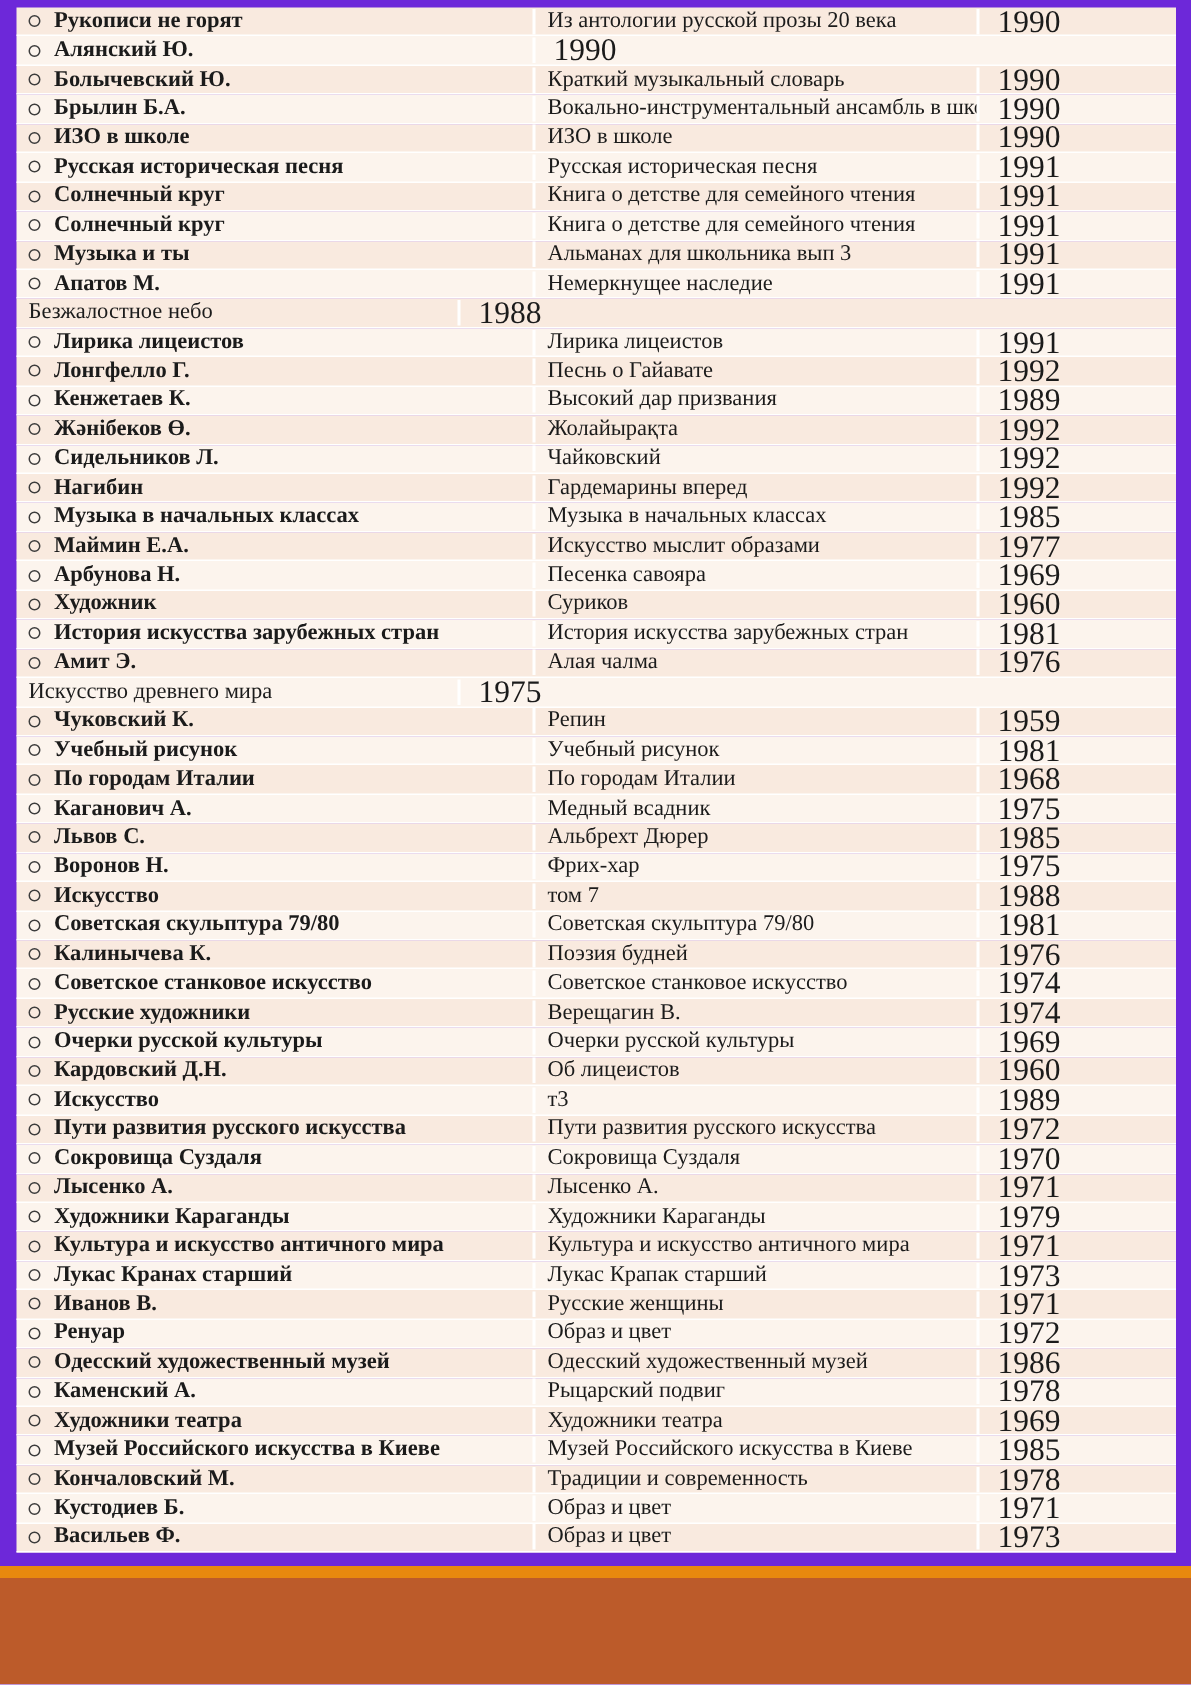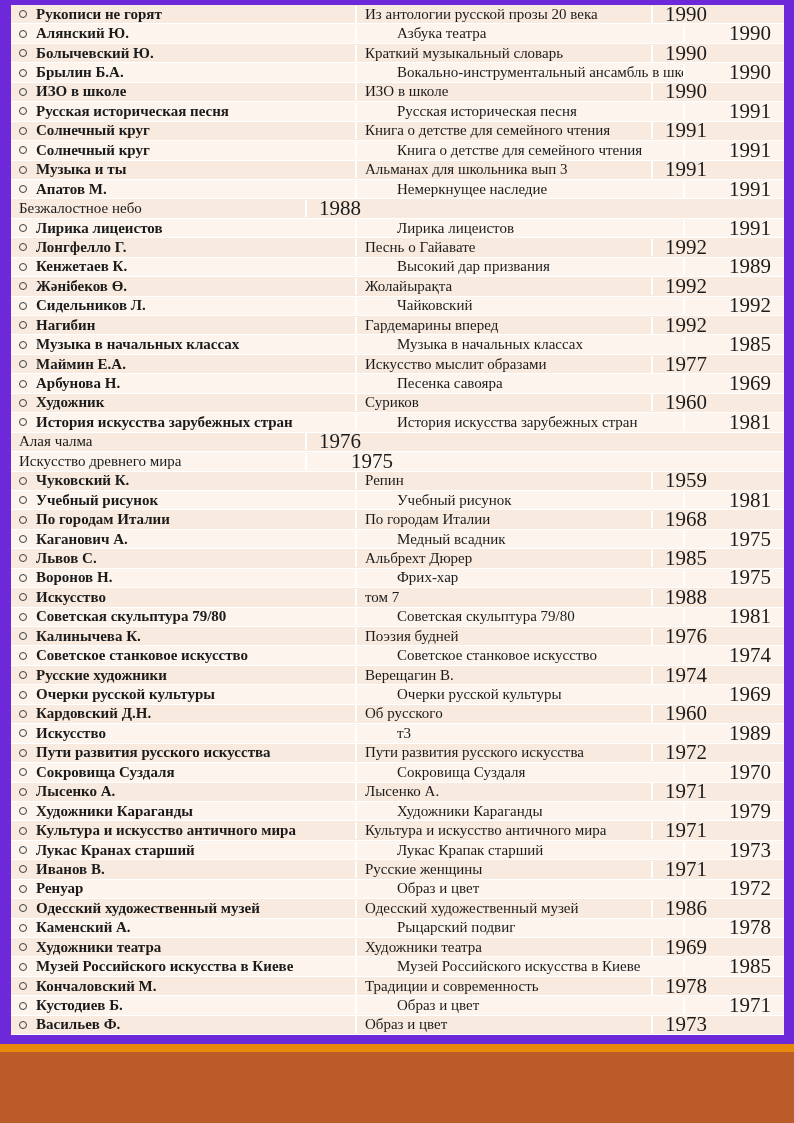--- a/index.html
+++ b/index.html
@@ -17,21 +17,21 @@
     width:773px;
   }
   .row {
     display:flex;
     align-items:center;
     height:19.45px;
     box-sizing:border-box;
     border-bottom:1px solid #ffffff;
   }
   .row.odd  { background:var(--row-odd-bg,  #f9eadf); }
-  .row.even { background:var(--row-even-bg, #fcf4ed);gap:32px; }
+  .row.even { background:var(--row-even-bg, #fcf4ed); }
   .c1 {
     width:346px; flex:none;
     display:flex; align-items:center;
     font-weight:bold;
     font-size:15px;
     box-sizing:border-box;
     border-right:2px solid #ffffff;
     overflow:hidden; white-space:nowrap;
   }
   .bullet {
@@ -81,21 +81,20 @@
           <span>Рукописи не горят</span>
         </div>
         <div class="c2"><span>Из антологии русской прозы 20 века</span></div>
         <div class="c3"><span>1990</span></div>
       </div>
       <div class="row even">
         <div class="c1">
           <span class="bullet"></span>
           <span>Алянский Ю.</span>
         </div>
-        <div class="c2"><span>Азбука театра</span></div>
         <div class="c3"><span>1990</span></div>
       </div>
       <div class="row odd">
         <div class="c1">
           <span class="bullet"></span>
           <span>Болычевский Ю.</span>
         </div>
         <div class="c2"><span>Краткий музыкальный словарь</span></div>
         <div class="c3"><span>1990</span></div>
       </div>
@@ -241,20 +240,24 @@
       </div>
       <div class="row even">
         <div class="c1">
           <span class="bullet"></span>
           <span>История искусства зарубежных стран</span>
         </div>
         <div class="c2"><span>История искусства зарубежных стран</span></div>
         <div class="c3"><span>1981</span></div>
       </div>
       <div class="row odd">
+        <div class="c1">
+          <span class="bullet"></span>
+          <span>Амит Э.</span>
+        </div>
         <div class="c2"><span>Алая чалма</span></div>
         <div class="c3"><span>1976</span></div>
       </div>
       <div class="row even">
         <div class="c2"><span>Искусство древнего мира</span></div>
         <div class="c3"><span>1975</span></div>
       </div>
       <div class="row odd">
         <div class="c1">
           <span class="bullet"></span>
@@ -349,21 +352,21 @@
           <span>Очерки русской культуры</span>
         </div>
         <div class="c2"><span>Очерки русской культуры</span></div>
         <div class="c3"><span>1969</span></div>
       </div>
       <div class="row odd">
         <div class="c1">
           <span class="bullet"></span>
           <span>Кардовский Д.Н.</span>
         </div>
-        <div class="c2"><span>Об русского</span></div>
+        <div class="c2"><span>Об лицеистов</span></div>
         <div class="c3"><span>1960</span></div>
       </div>
       <div class="row even">
         <div class="c1">
           <span class="bullet"></span>
           <span>Искусство</span>
         </div>
         <div class="c2"><span>т3</span></div>
         <div class="c3"><span>1989</span></div>
       </div>

